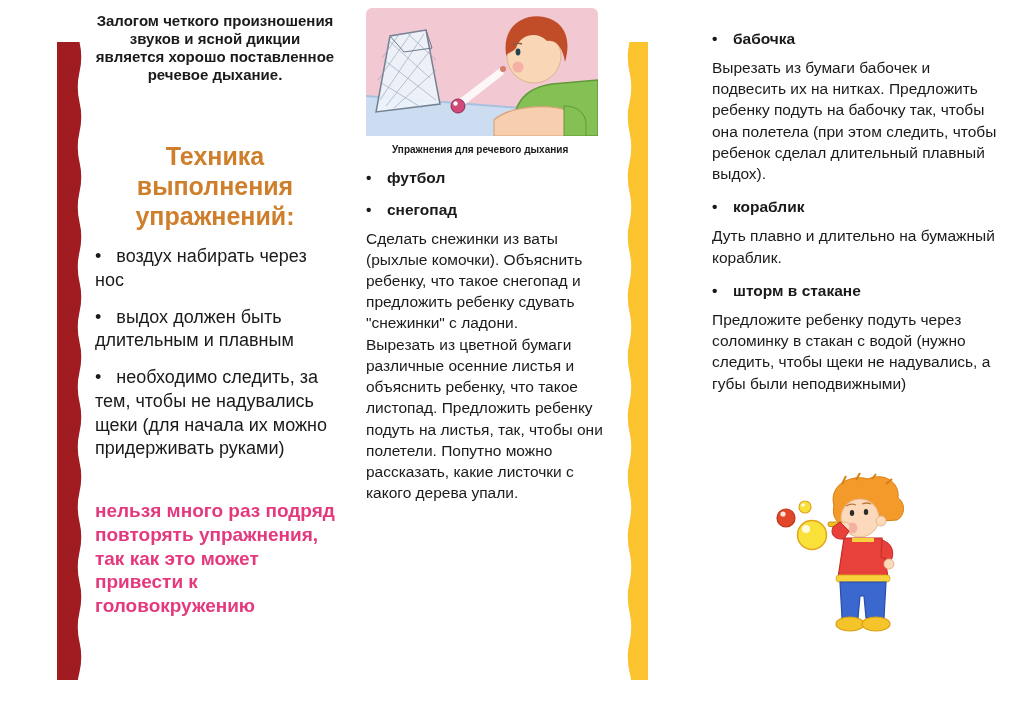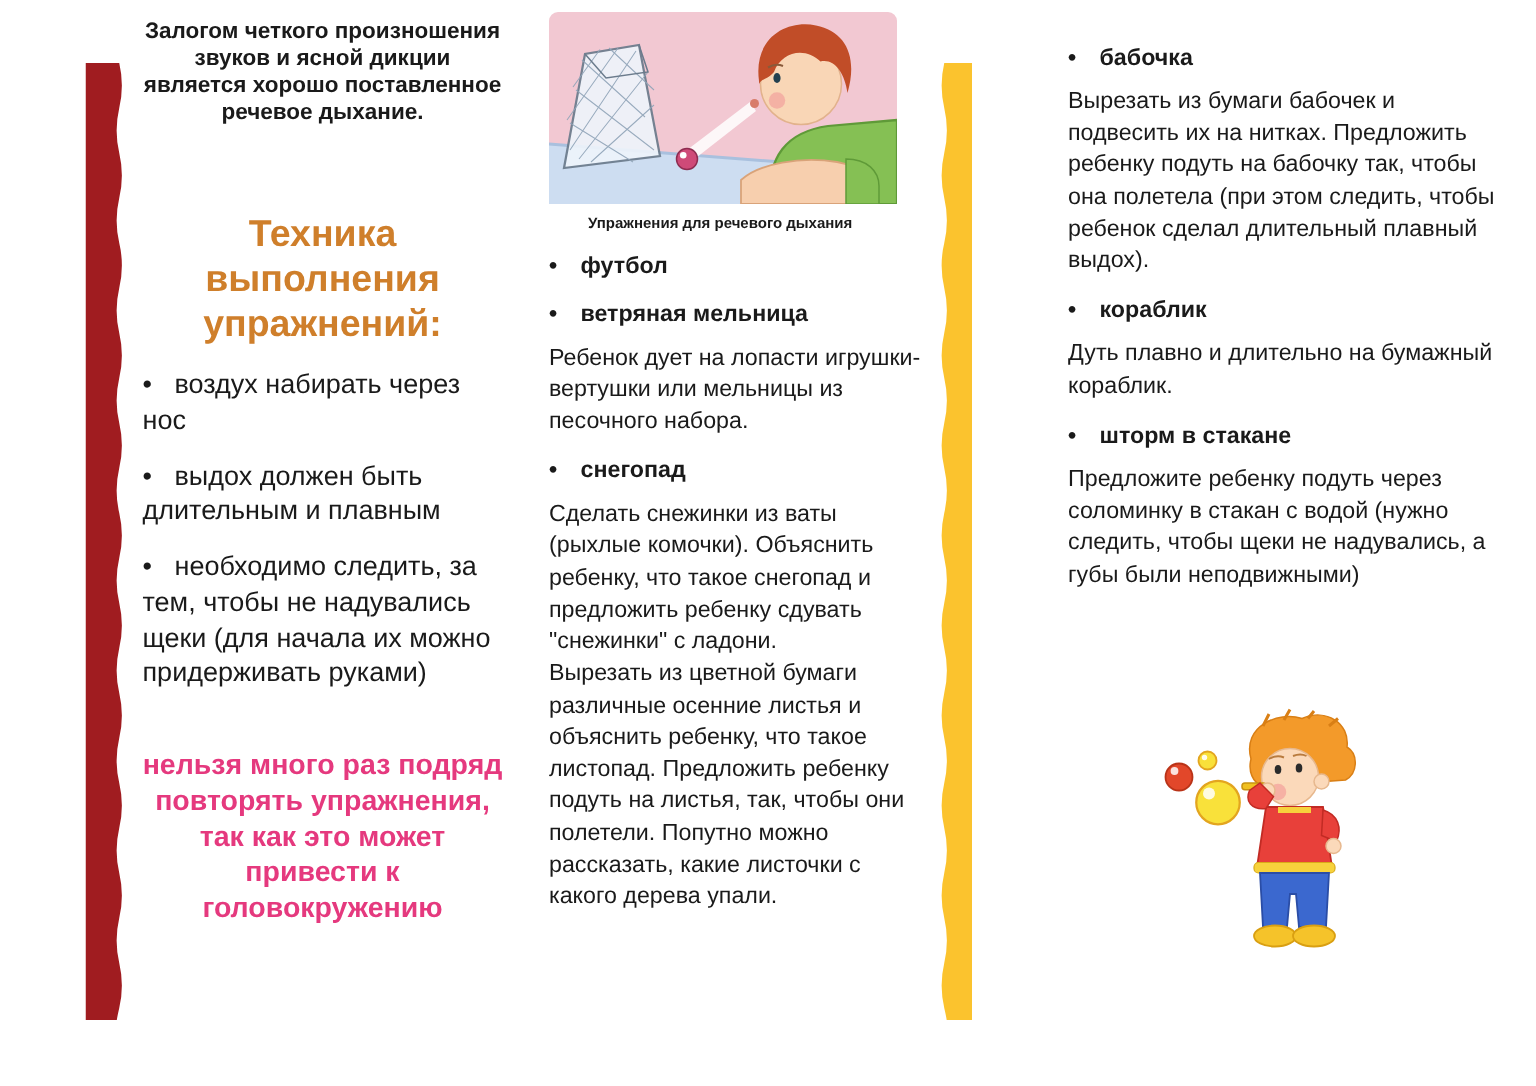--- a/index.html
+++ b/index.html
@@ -11,21 +11,21 @@
   .bar{position:absolute;top:42px;height:638px;}
   #bar-left{left:57px;width:26px;}
   #bar-mid{left:626px;width:22px;}
   .col{position:absolute;}
   #col-left{left:95px;top:12px;width:240px;}
   .intro{font-size:15px;font-weight:bold;text-align:center;line-height:1.2;margin:0;}
   .tech-heading{font-size:25px;font-weight:bold;text-align:center;line-height:1.2;color:#cf7f2b;margin:57px 0 0;}
   .bullets{margin-top:14px;}
   .bullets p{font-size:18px;line-height:1.32;margin:0 0 13px;}
   .bullets p::before{content:"\2022\00a0\00a0\00a0";}
-  .warning{font-size:19px;font-weight:bold;text-align:center;line-height:1.25;color:#e5397e;margin:38px 0 0;}
+  .warning{font-size:19px;font-weight:bold;text-align:left;line-height:1.25;color:#e5397e;margin:38px 0 0;}
   #col-mid{left:366px;top:8px;width:248px;}
   #col-right{left:712px;top:22px;width:288px;}
   .illus{display:block;}
   .mid-heading{font-size:10px;font-weight:bold;line-height:1.25;margin:8px 0 0;text-indent:26px;}
   .ex-head{font-size:15.5px;font-weight:bold;margin:14px 0 9px;}
   .ex-head .dot::before{content:"\2022";}
   .ex-head .dot{display:inline-block;width:21px;}
   .ex-body{font-size:15.5px;line-height:1.37;margin:0;}
   .first-head{margin-top:12px;}
   .right-first-head{margin-top:8px;}
@@ -79,24 +79,20 @@
     <ellipse cx="152" cy="44" rx="2.4" ry="3.4" fill="#23404f"></ellipse>
     <path d="M146,37 Q151,34 156,36" stroke="#8a5a3a" stroke-width="1.4" fill="none"></path>
     <circle cx="137" cy="61" r="3" fill="#d87c6a"></circle>
   </svg>
   <p class="mid-heading">Упражнения для речевого дыхания</p>
 
   <div>
     <p class="ex-head first-head"><span class="dot"></span><span>футбол</span></p>
   </div>
   <div>
-    <p class="ex-head"><span class="dot"></span><span>ветряная мельница</span></p>
-    <p class="ex-body">Ребенок дует на лопасти игрушки-вертушки или мельницы из песочного набора.</p>
-  </div>
-  <div>
     <p class="ex-head"><span class="dot"></span><span>снегопад</span></p>
     <p class="ex-body">Сделать снежинки из ваты (рыхлые комочки). Объяснить ребенку, что такое снегопад и предложить ребенку сдувать "снежинки" с ладони.</p>
   </div>
   <div>
     <p class="ex-body">Вырезать из цветной бумаги различные осенние листья и объяснить ребенку, что такое листопад. Предложить ребенку подуть на листья, так, чтобы они полетели. Попутно можно рассказать, какие листочки с какого дерева упали.</p>
   </div>
 </div>
 
 <div id="col-right" class="col">
   <div>

